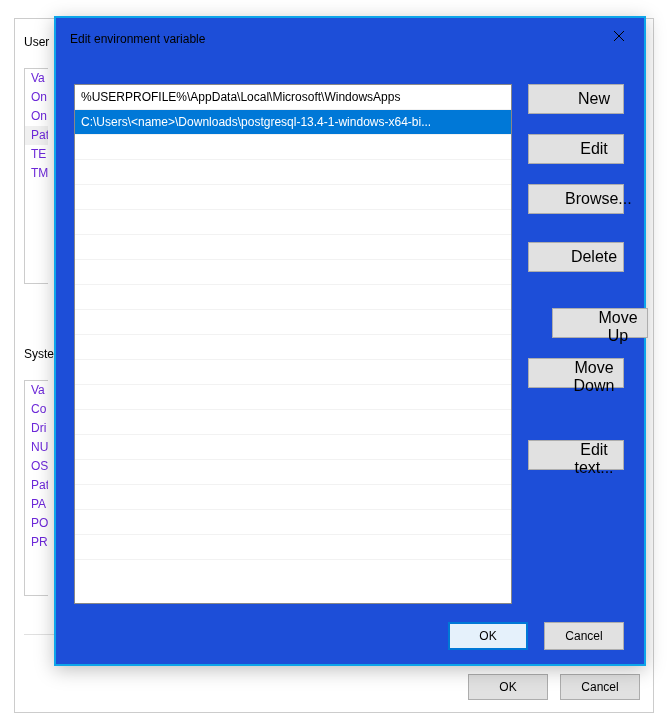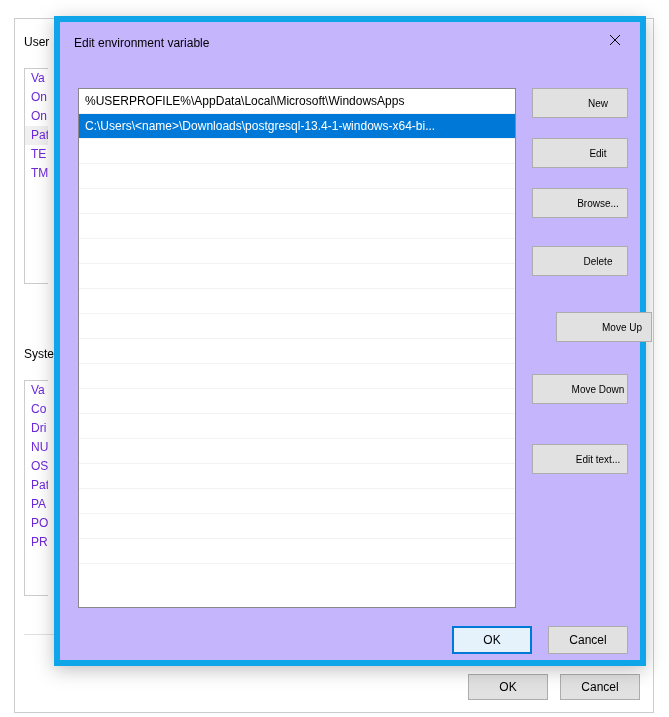--- a/index.html
+++ b/index.html
@@ -68,22 +68,22 @@
       text-align: center;
       line-height: 24px;
     }
     
     .dialog {
       position: absolute;
       left: 54px;
       top: 16px;
       width: 592px;
       height: 650px;
-      background: #c4b5fd;
-      border: 6px solid #0ea5e9;
+      background: #1d4ed8;
+      border: 2px solid #0ea5e9;
       box-shadow: 0 4px 18px rgba(0,0,0,0.25);
     }
     .dialog-title {
       position: absolute;
       top: 14px;
       left: 14px;
       font-size: 12px;
       color: #000;
     }
     .close-btn {
@@ -123,21 +123,21 @@
       background: #0078d7;
       color: #fff;
     }
     .dlg-btn {
       position: absolute;
       left: 472px;
       width: 96px;
       height: 30px;
       background: #e1e1e1;
       border: 1px solid #adadad;
-      font-size: 10px;
+      font-size: 16px;
       cursor: pointer;
       padding-left: 36px;
     }
     .footer-btn {
       position: absolute;
       width: 80px;
       height: 28px;
       background: #e1e1e1;
       border: 1px solid #adadad;
       font-size: 12px;
@@ -217,18 +217,18 @@
     <div class="path-row"></div>
     <div class="path-row"></div>
     <div class="path-row"></div>
   </div>
 
   <button class="dlg-btn" style="top:66px;">New</button>
   <button class="dlg-btn" style="top:116px;">Edit</button>
   <button class="dlg-btn" style="top:166px;">Browse...</button>
   <button class="dlg-btn" style="top:224px;">Delete</button>
   <button class="dlg-btn" style="top:290px;margin-left:24px;">Move Up</button>
-  <button class="dlg-btn" style="top:352px;">Move Down</button>
+  <button class="dlg-btn" style="top:340px;">Move Down</button>
   <button class="dlg-btn" style="top:414px;margin-top:8px;">Edit text...</button>
 
   <button class="footer-btn ok-btn" style="left:392px; top:604px;">OK</button>
   <button class="footer-btn" style="left:488px; top:604px;">Cancel</button>
 </div>
 
 </body></html>

